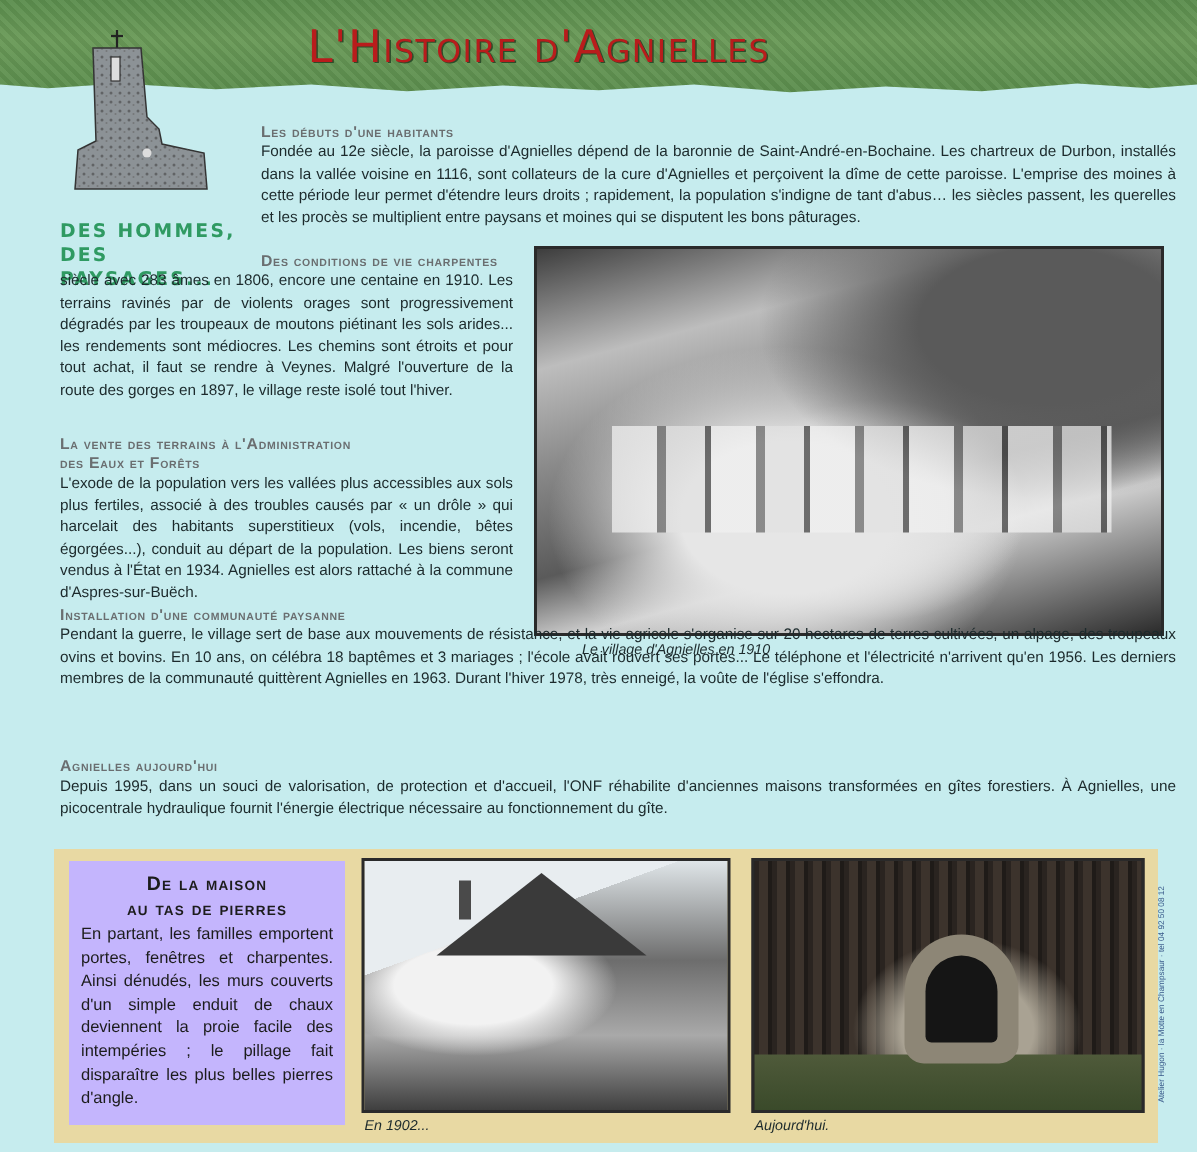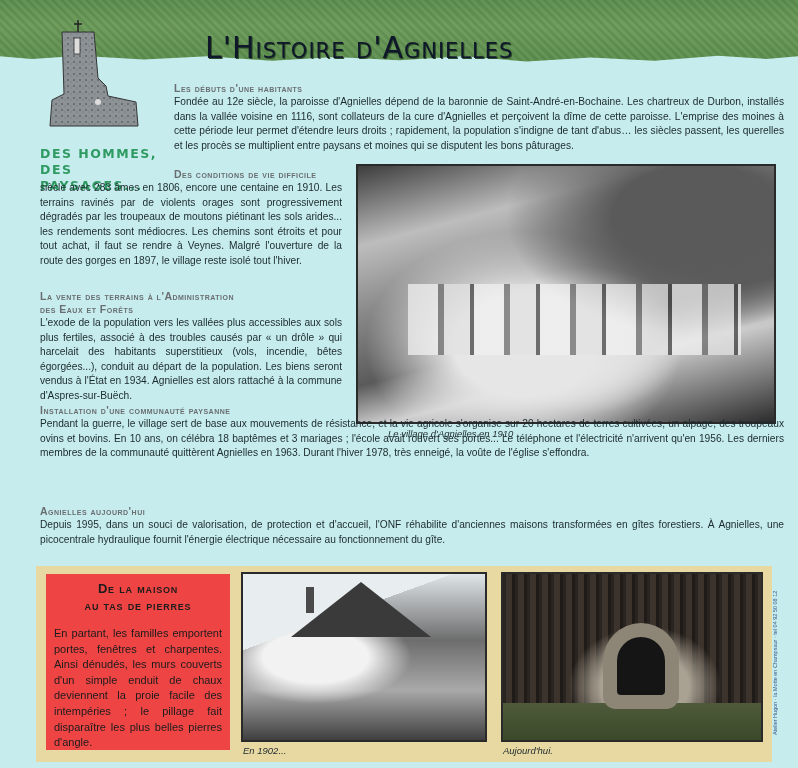--- a/index.html
+++ b/index.html
@@ -15,24 +15,23 @@
     background: linear-gradient(180deg, #5c8e4e 0%, #6a9a58 40%, #5b8d4d 100%);
     clip-path: polygon(0 0,100% 0,100% 88%,96% 92%,90% 87%,82% 95%,74% 90%,66% 96%,58% 88%,50% 94%,42% 89%,34% 95%,26% 88%,18% 93%,10% 87%,4% 92%,0 88%);
   }
   .banner::after {
     content:""; position:absolute; inset:0;
     background: repeating-linear-gradient(45deg, rgba(255,255,255,0.04) 0 3px, rgba(0,0,0,0.05) 3px 6px);
   }
   .title {
     position: absolute; left: 205px; top: 14px; width: 430px;
     font-family: "DejaVu Sans", sans-serif; font-size: 30px; letter-spacing: 1px;
-    color: #0f172a; font-variant: small-caps; font-weight: normal;
+    color: #b91c1c; font-variant: small-caps; font-weight: normal;
     text-shadow: 1px 1px 0 #2d4d2a;
     z-index: 2;
-    margin-top: 16px;
   }
   .church {
     position: absolute; left: 48px; top: 18px; width: 96px; height: 112px; z-index: 3;
   }
   .tagline {
     position: absolute; left: 40px; top: 146px; width: 140px;
     color: #2f9a62; font-family: "DejaVu Sans", sans-serif; font-size: 12.5px;
     font-weight: bold; letter-spacing: 1.5px; line-height: 16px; text-transform: uppercase;
   }
   .section-head {
@@ -68,27 +67,27 @@
   .caption-main {
     position: absolute; left: 356px; top: 428px; font-style: italic;
     font-size: 9.5px; color: #1c2a2c; margin-left: 32px;
   }
   .bottom-band {
     position: absolute; left: 36px; top: 566px; width: 736px; height: 196px;
     background: #e8d9a3;
   }
   .box {
     position: absolute; left: 46px; top: 574px; width: 184px; height: 176px;
-    background: #ef4444; padding: 6px 8px;
+    background: #c4b5fd; padding: 6px 8px;
   }
   .box-title {
     font-variant: small-caps; font-weight: bold; color: #1c1c1c;
     font-size: 13px; text-align: center; letter-spacing: 0.8px; line-height: 17px;
   }
-  .box-text { font-size: 11px; line-height: 15.6px; text-align: justify; color: #1c1c1c; margin-top: 12px; }
+  .box-text { font-size: 11px; line-height: 15.6px; text-align: justify; color: #1c1c1c; margin-top: 2px; }
   .photo-1910 {
     position: absolute; left: 241px; top: 572px; width: 246px; height: 170px;
     border: 2px solid #2a2a2a;
     background:
       linear-gradient(160deg, #e8edf0 0 30%, transparent 30%),
       radial-gradient(ellipse at 30% 50%, #f2f2f2 0 22%, transparent 40%),
       linear-gradient(180deg, #dfe5e8 0%, #6d6d6d 40%, #a9a9a9 70%, #3f3f3f 100%);
   }
   .photo-1910 .roof {
     position:absolute; left: 20%; top: 5%; width: 0; height: 0;
@@ -143,21 +142,21 @@
   <div>Des hommes,</div>
   <div>des paysages...</div>
 </div>
 
 <div class="sec1">
   <div class="section-head">Les débuts d'une habitants</div>
   <p class="body-text">Fondée au 12e siècle, la paroisse d'Agnielles dépend de la baronnie de Saint-André-en-Bochaine. Les chartreux de Durbon, installés dans la vallée voisine en 1116, sont collateurs de la cure d'Agnielles et perçoivent la dîme de cette paroisse. L'emprise des moines à cette période leur permet d'étendre leurs droits ; rapidement, la population s'indigne de tant d'abus… les siècles passent, les querelles et les procès se multiplient entre paysans et moines qui se disputent les bons pâturages.</p>
 </div>
 
 <div class="sec2">
-  <div class="section-head">Des conditions de vie difficile</div>
+  <div class="section-head">Des conditions de vie charpentes</div>
   <p class="body-text">
     <span>siècle avec 283 âmes en 1806, encore une centaine en 1910. Les terrains ravinés par de violents orages sont progressivement dégradés par les troupeaux de moutons piétinant les sols arides... les rendements sont médiocres. Les chemins sont étroits et pour tout achat, il faut se rendre à Veynes. Malgré l'ouverture de la route des gorges en 1897, le village reste isolé tout l'hiver.</span>
   </p>
 </div>
 
 <div class="sec3">
   <div class="section-head">La vente des terrains à l'Administration</div>
   <div class="section-head">des Eaux et Forêts</div>
   <p class="body-text">L'exode de la population vers les vallées plus accessibles aux sols plus fertiles, associé à des troubles causés par « un drôle » qui harcelait des habitants superstitieux (vols, incendie, bêtes égorgées...), conduit au départ de la population. Les biens seront vendus à l'État en 1934. Agnielles est alors rattaché à la commune d'Aspres-sur-Buëch.</p>
 </div>

